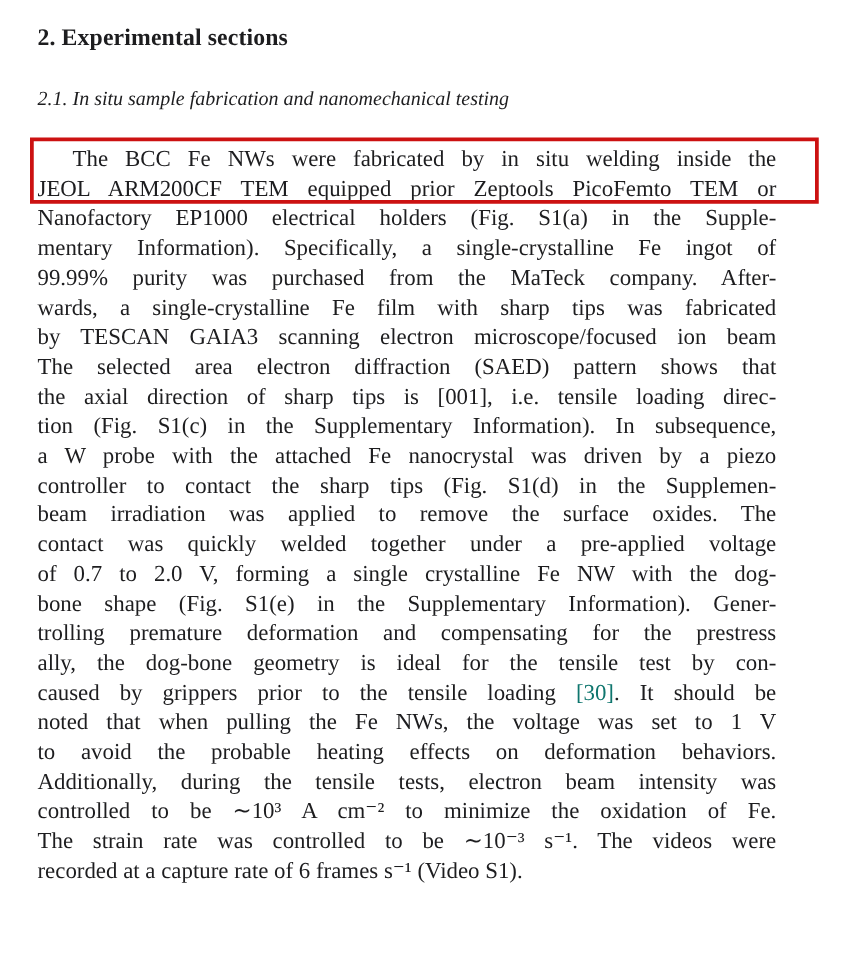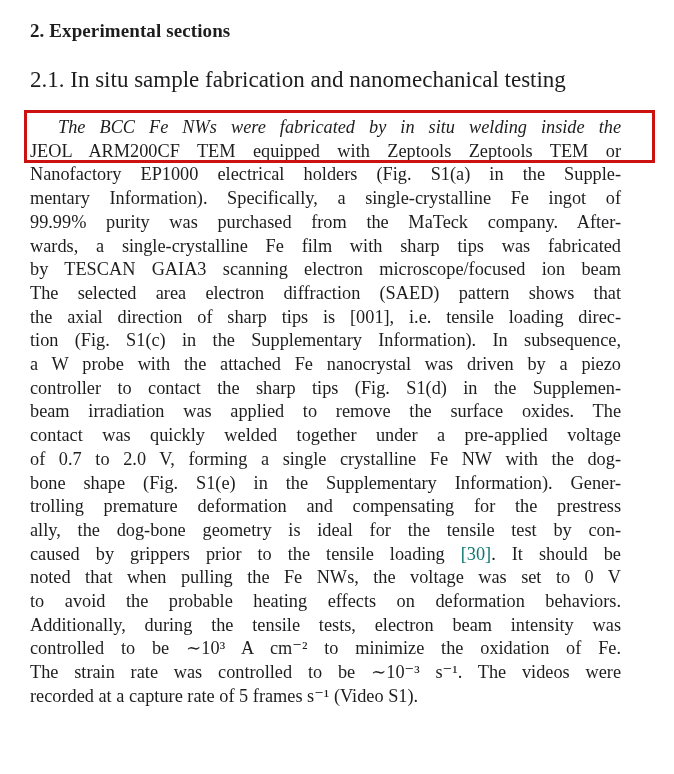--- a/index.html
+++ b/index.html
@@ -17,36 +17,37 @@
     padding: 19px 29px 0 30px;
   }
   .section-heading {
     font-size: 19px;
     font-weight: bold;
     letter-spacing: 0.1px;
     line-height: 24px;
   }
   .subsection-heading {
     margin-top: 25px;
-    font-size: 23px;
+    font-size: 16px;
+    font-style: italic;
     font-weight: normal;
     line-height: 24px;
   }
   .para {
     position: relative;
     margin-top: 24px;
     font-size: 18.3px;
   }
   .line {
     line-height: 23.7px;
     text-align: justify;
     text-align-last: justify;
     white-space: normal;
   }
-  .line.indent { padding-left: 28px; font-style: italic; }
+  .line.indent { padding-left: 28px; }
   .line.last { text-align-last: left; }
   .cite { color: #0f766e; cursor: pointer; }
   .hl-box {
     position: absolute;
     left: -6px;
     top: -6px;
     width: 631px;
     height: 53px;
     border: 3px solid #cc1111;
     pointer-events: none;
@@ -58,39 +59,39 @@
 <div class="page">
 
   <h2 class="section-heading">2. Experimental sections</h2>
 
   <h3 class="subsection-heading">2.1. In situ sample fabrication and nanomechanical testing</h3>
 
   <div class="para">
     <div class="hl-box"></div>
 
     <div class="line indent">The BCC Fe NWs were fabricated by in situ welding inside the</div>
-    <div class="line">JEOL ARM200CF TEM equipped with Zeptools Zeptools TEM or</div>
+    <div class="line">JEOL ARM200CF TEM equipped prior Zeptools PicoFemto TEM or</div>
     <div class="line">Nanofactory EP1000 electrical holders (Fig. S1(a) in the Supple-</div>
     <div class="line">mentary Information). Specifically, a single-crystalline Fe ingot of</div>
     <div class="line">99.99% purity was purchased from the MaTeck company. After-</div>
     <div class="line">wards, a single-crystalline Fe film with sharp tips was fabricated</div>
     <div class="line">by TESCAN GAIA3 scanning electron microscope/focused ion beam</div>
     <div class="line">The selected area electron diffraction (SAED) pattern shows that</div>
     <div class="line">the axial direction of sharp tips is [001], i.e. tensile loading direc-</div>
     <div class="line">tion (Fig. S1(c) in the Supplementary Information). In subsequence,</div>
     <div class="line">a W probe with the attached Fe nanocrystal was driven by a piezo</div>
     <div class="line">controller to contact the sharp tips (Fig. S1(d) in the Supplemen-</div>
     <div class="line">beam irradiation was applied to remove the surface oxides. The</div>
     <div class="line">contact was quickly welded together under a pre-applied voltage</div>
     <div class="line">of 0.7 to 2.0 V, forming a single crystalline Fe NW with the dog-</div>
     <div class="line">bone shape (Fig. S1(e) in the Supplementary Information). Gener-</div>
     <div class="line">trolling premature deformation and compensating for the prestress</div>
     <div class="line">ally, the dog-bone geometry is ideal for the tensile test by con-</div>
     <div class="line"><span>caused by grippers prior to the tensile loading </span><span class="cite">[30]</span><span>. It should be</span></div>
-    <div class="line">noted that when pulling the Fe NWs, the voltage was set to 0 V</div>
+    <div class="line">noted that when pulling the Fe NWs, the voltage was set to 1 V</div>
     <div class="line">to avoid the probable heating effects on deformation behaviors.</div>
     <div class="line">Additionally, during the tensile tests, electron beam intensity was</div>
     <div class="line">controlled to be ∼10³ A cm⁻² to minimize the oxidation of Fe.</div>
     <div class="line">The strain rate was controlled to be ∼10⁻³ s⁻¹. The videos were</div>
-    <div class="line last">recorded at a capture rate of 5 frames s⁻¹ (Video S1).</div>
+    <div class="line last">recorded at a capture rate of 6 frames s⁻¹ (Video S1).</div>
   </div>
 
 </div>
 
 </body></html>

